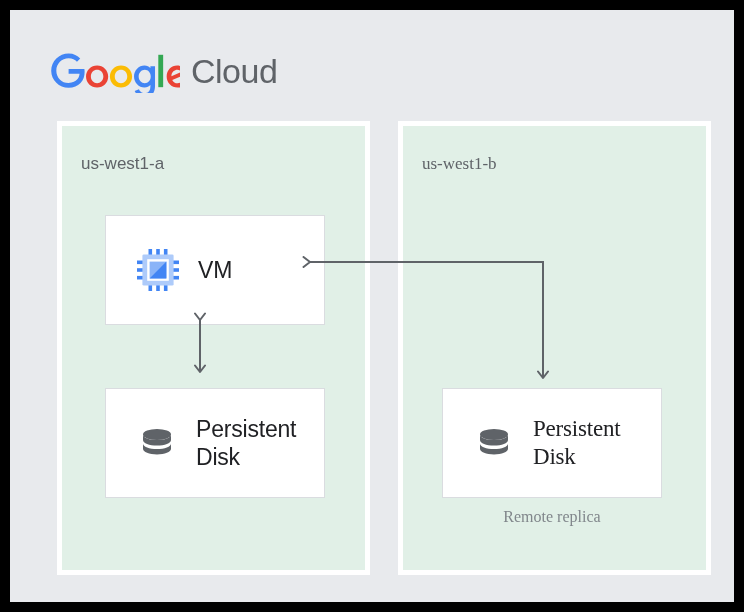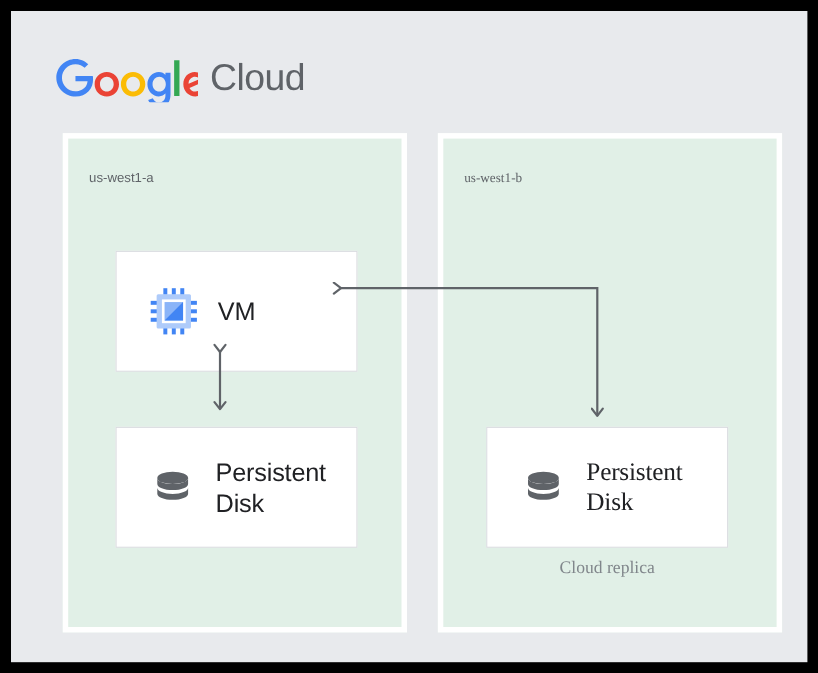--- a/index.html
+++ b/index.html
@@ -56,21 +56,21 @@
     top: 111px;
     height: 454px;
   }
   #zone-left  { left: 47px;  width: 313px; }
   #zone-right { left: 388px; width: 313px; font-family: Liberation Serif, serif; }
 
   .zone-label {
     position: absolute;
     left: 19px;
     top: 28px;
-    font-size: 12px;
+    font-size: 17px;
     color: #5f6368;
     white-space: nowrap;
   }
 
   
   .card {
     position: absolute;
     background: #ffffff;
     border: 1px solid #dadce0;
     display: flex;
@@ -79,21 +79,21 @@
     gap: 18px;
   }
   .card-label {
     font-size: 23px;
     color: #202124;
     line-height: 1.22;
     letter-spacing: -0.2px;
   }
   .card-icon { flex: 0 0 auto; display: block; }
 
-  #card-vm          { left: 43px; top: 102px;  width: 220px; height: 110px; }
+  #card-vm          { left: 43px; top: 89px;  width: 220px; height: 110px; }
   #card-disk-left   { left: 43px; top: 262px; width: 220px; height: 110px; }
   #card-disk-right  { left: 39px; top: 262px; width: 220px; height: 110px; }
 
   .caption {
     position: absolute;
     font-size: 16px;
     color: #80868b;
     white-space: nowrap;
   }
   #caption-remote-replica { left: 39px; top: 382px; width: 220px; text-align: center; }
@@ -182,21 +182,21 @@
         <svg class="card-icon" width="42" height="42" viewBox="0 0 42 42" aria-hidden="true">
           <g fill="#5F6368">
             <ellipse cx="21" cy="12.5" rx="14" ry="5.6"></ellipse>
             <path d="M7 12.5 v5.4 c0 3.1 6.27 5.6 14 5.6 s14-2.5 14-5.6 v-5.4 c0 3.1-6.27 5.6-14 5.6 s-14-2.5-14-5.6z"></path>
             <path d="M7 21.4 v5.4 c0 3.1 6.27 5.6 14 5.6 s14-2.5 14-5.6 v-5.4 c0 3.1-6.27 5.6-14 5.6 s-14-2.5-14-5.6z"></path>
           </g>
         </svg>
         <span class="card-label">Persistent Disk</span>
       </div>
 
-      <div class="caption" id="caption-remote-replica">Cloud replica</div>
+      <div class="caption" id="caption-remote-replica">Remote replica</div>
     </div>
 
     <svg id="connectors" viewBox="0 0 724 592" aria-hidden="true">
       <defs>
         <marker id="arrow-up" markerWidth="12" markerHeight="12" refX="6" refY="1.6" orient="auto-start-reverse" markerUnits="userSpaceOnUse">
           <path d="M1 7 L6 1.6 L11 7" fill="none" stroke="#5F6368" stroke-width="2" stroke-linecap="round" stroke-linejoin="round"></path>
         </marker>
         <marker id="arrow-generic" markerWidth="12" markerHeight="12" refX="9.5" refY="6" orient="auto" markerUnits="userSpaceOnUse">
           <path d="M3 1 L9.5 6 L3 11" fill="none" stroke="#5F6368" stroke-width="2" stroke-linecap="round" stroke-linejoin="round"></path>
         </marker>

